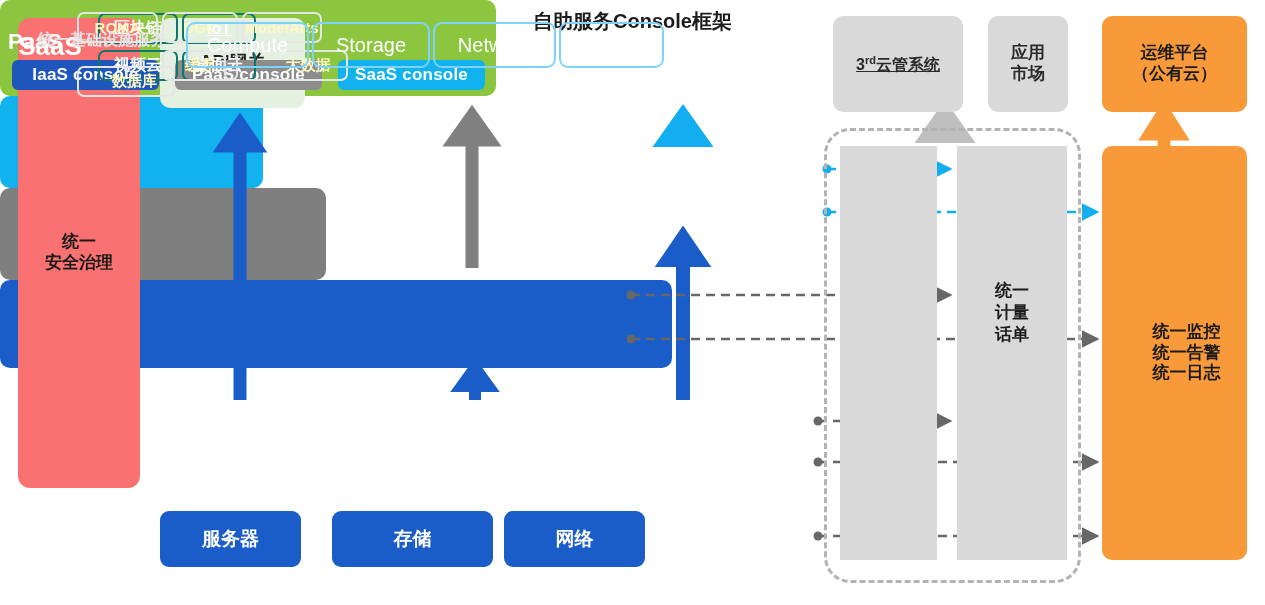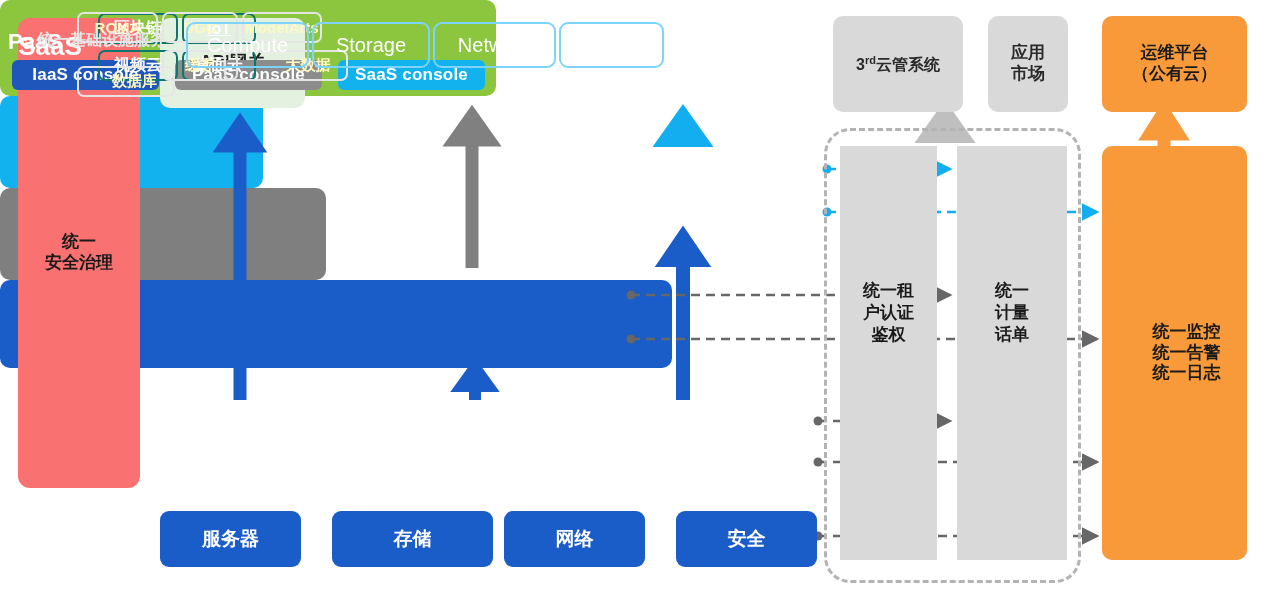--- a/index.html
+++ b/index.html
@@ -15,21 +15,21 @@
 
   
   #consoleframe{left:322px;top:16px;width:496px;height:96px;background:#8cc63e;border-radius:10px;}
   #consoletitle{position:absolute;left:0;top:8px;width:100%;text-align:center;font-size:20px;font-weight:700;color:#1c1c1c;}
   .cbtn{position:absolute;top:60px;height:30px;border-radius:6px;display:flex;align-items:center;justify-content:center;color:#fff;font-size:17px;font-weight:600;letter-spacing:.2px;}
   #cbtn0{left:12px;width:147px;background:#1e56bc;}
   #cbtn1{left:175px;width:147px;background:#8c8c8c;}
   #cbtn2{left:338px;width:147px;background:#12b2ef;}
 
   
-  #third{left:833px;top:16px;width:130px;height:96px;background:#d9d9d9;border-radius:10px;color:#2a2a2a;font-size:16px;font-weight:600;}
+  #third{left:833px;top:16px;width:130px;height:96px;background:#d9d9d9;border-radius:10px;color:#2a2a2a;font-size:16px;font-weight:600;text-decoration:underline;}
   #market{left:988px;top:16px;width:80px;height:96px;background:#d9d9d9;border-radius:10px;color:#2a2a2a;font-size:17px;font-weight:600;}
   #ops{left:1102px;top:16px;width:145px;height:96px;background:#f99a3a;border-radius:10px;color:#1a1a1a;font-size:17px;font-weight:600;}
   #opscol{left:1102px;top:146px;width:145px;height:414px;background:#f99a3a;border-radius:10px;color:#1a1a1a;font-size:17px;font-weight:700;padding-left:24px;}
 
   
   #saas{left:551px;top:146px;width:263px;height:92px;background:#12b2ef;border-radius:10px;}
   #saaslabel{position:absolute;left:14px;top:31px;width:72px;text-align:center;color:#fff;font-size:26px;font-weight:600;}
   .sbtn{position:absolute;height:27px;border:2px solid #0f766e;border-radius:7px;display:flex;align-items:center;justify-content:center;color:#fff;font-size:16px;font-weight:600;}
 
   
@@ -131,20 +131,21 @@
       <div>统一</div>
       <div>安全治理</div>
     </div>
   </div>
 
   <div class="box" id="apigw">
     <span>API网关</span>
   </div>
 
   <div id="consoleframe">
+    <div id="consoletitle">自助服务Console框架</div>
     <div class="cbtn" id="cbtn0">IaaS console</div>
     <div class="cbtn" id="cbtn1">PaaS console</div>
     <div class="cbtn" id="cbtn2">SaaS console</div>
   </div>
 
   <div class="box" id="third">
     <span><span>3</span><sup style="font-size:11px">rd</sup><span>云管系统</span></span>
   </div>
 
   <div class="box" id="market">
@@ -157,25 +158,20 @@
   <div class="box" id="ops">
     <div>
       <div>运维平台</div>
       <div>（公有云）</div>
     </div>
   </div>
 
   <div id="dashcontainer"></div>
   <div id="authcol"></div>
   <div id="meterscol"></div>
-  <div id="authlabel">
-    <div>统一租</div>
-    <div>户认证</div>
-    <div>鉴权</div>
-  </div>
   <div id="meterlabel">
     <div>统一</div>
     <div>计量</div>
     <div>话单</div>
   </div>
 
   <div class="box" id="opscol">
     <div>
       <div>统一监控</div>
       <div>统一告警</div>
@@ -205,15 +201,14 @@
     <div id="infralabel">统一基础设施服务</div>
     <div class="ibtn" style="left:186px;width:119px;">Compute</div>
     <div class="ibtn" style="left:312px;width:114px;">Storage</div>
     <div class="ibtn" style="left:433px;width:119px;">Network</div>
     <div class="ibtn" style="left:559px;width:101px;">CCE</div>
   </div>
 
   <div class="hwbox" style="left:160px;width:141px;">服务器</div>
   <div class="hwbox" style="left:332px;width:161px;">存储</div>
   <div class="hwbox" style="left:504px;width:141px;">网络</div>
-  <div class="hwbox" style="left:676px;width:141px;">安全</div>
 
 </div>
 
 </body></html>

